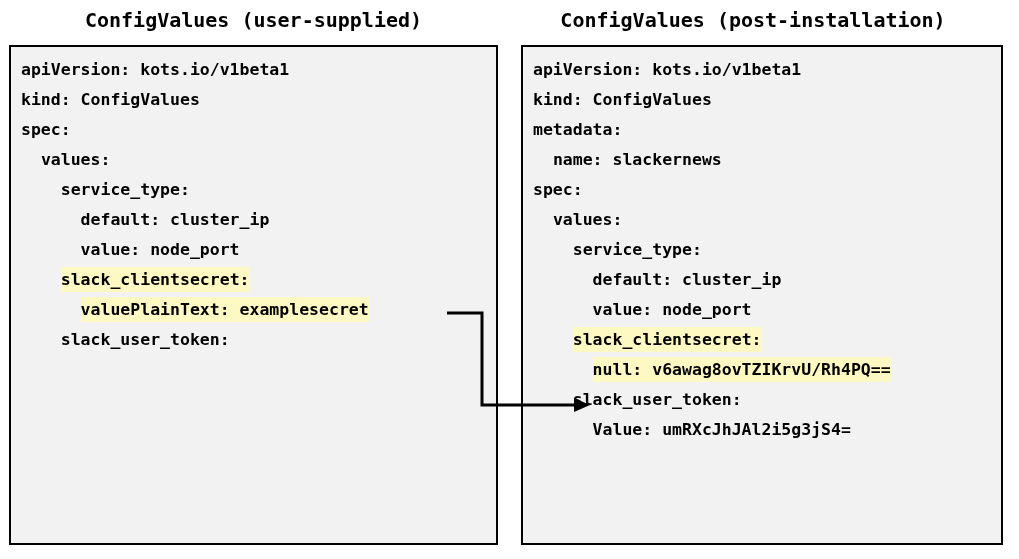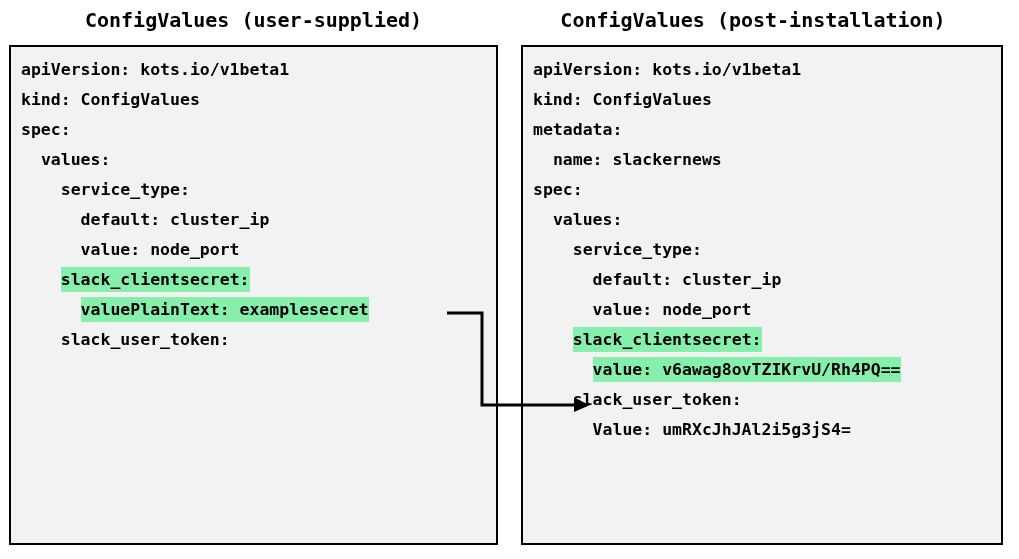--- a/index.html
+++ b/index.html
@@ -57,21 +57,21 @@
     font-weight: bold;
     color: #000000;
     white-space: pre;
   }
 
   .code-line > .seg {
     white-space: pre;
     padding: 3px 0;
   }
   .code-line > .seg.hl {
-    background: #86efac;
+    background: #fef9c3;
     box-shadow: 0 0 0 0 #FCE3A4;
   }
 
   #connector {
     position: absolute;
     left: 0;
     top: 0;
     width: 1019px;
     height: 559px;
     pointer-events: none;
@@ -104,21 +104,21 @@
       <div class="code-line"><span class="seg">apiVersion: kots.io/v1beta1</span></div>
       <div class="code-line"><span class="seg">kind: ConfigValues</span></div>
       <div class="code-line"><span class="seg">metadata:</span></div>
       <div class="code-line">  <span class="seg">name: slackernews</span></div>
       <div class="code-line"><span class="seg">spec:</span></div>
       <div class="code-line">  <span class="seg">values:</span></div>
       <div class="code-line">    <span class="seg">service_type:</span></div>
       <div class="code-line">      <span class="seg">default: cluster_ip</span></div>
       <div class="code-line">      <span class="seg">value: node_port</span></div>
       <div class="code-line">    <span class="seg hl">slack_clientsecret:</span></div>
-      <div class="code-line">      <span class="seg hl">value: v6awag8ovTZIKrvU/Rh4PQ==</span></div>
+      <div class="code-line">      <span class="seg hl">null: v6awag8ovTZIKrvU/Rh4PQ==</span></div>
       <div class="code-line">    <span class="seg">slack_user_token:</span></div>
       <div class="code-line">      <span class="seg">Value: umRXcJhJAl2i5g3jS4=</span></div>
     </div>
 </div>
 
 <svg id="connector" viewBox="0 0 1019 559" xmlns="http://www.w3.org/2000/svg">
   <polyline points="447,313 482,313 482,405 578,405" fill="none" stroke="#000000" stroke-width="3"></polyline>
   <polygon points="590,405 574,398 574,412" fill="#000000"></polygon>
 </svg>
 

